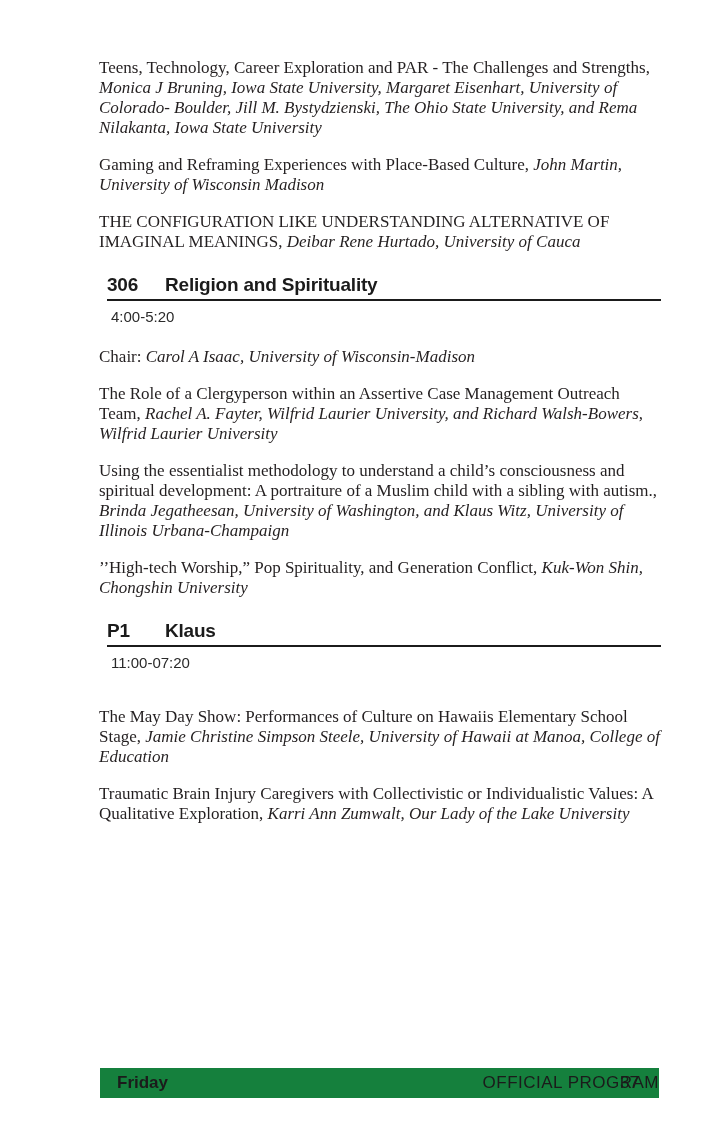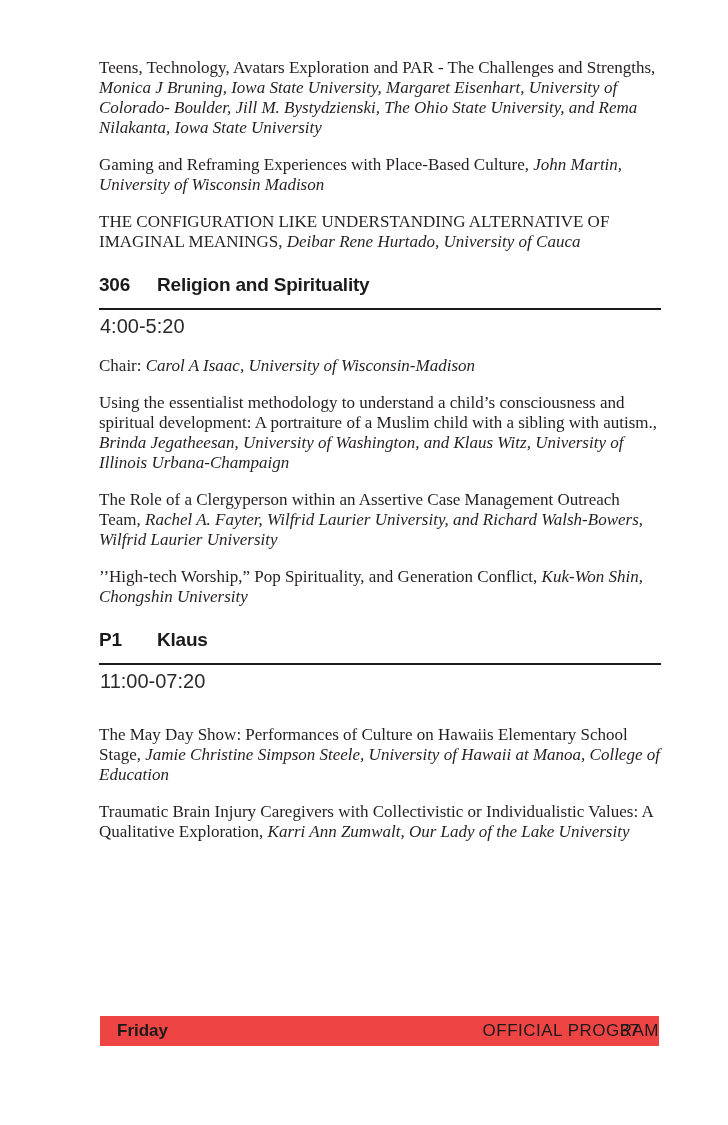--- a/index.html
+++ b/index.html
@@ -25,50 +25,50 @@
     font-family: "Liberation Serif", serif;
     font-size: 17px;
     line-height: 20px;
     margin: 0 0 17px 0;
     color: #231f20;
   }
   p.entry .it { font-style: italic; margin-top: 12px; }
   p.entry .ro { font-style: normal; }
 
   .session-header {
-    margin: 22px 0 0 0;
-    padding-bottom: 12px;
+    margin: 22px 0 0 8px;
+    padding-bottom: 3px;
     border-bottom: 2px solid #1b1b1b;
     font-family: "Liberation Sans", sans-serif;
     font-weight: 700;
     font-size: 19px;
     line-height: 22px;
     letter-spacing: -0.2px;
     color: #1b1b1b;
   }
   .session-number {
     display: inline-block;
     width: 58px;
   }
   .session-time {
     font-family: "Liberation Sans", sans-serif;
-    font-size: 20px;
+    font-size: 15px;
     line-height: 20px;
-    margin: 6px 0 20px 1px;
+    margin: 6px 0 20px 12px;
     color: #2a2a2a;
   }
   .session-time.time-gap { margin-bottom: 34px; }
 
   .footer-bar {
     position: absolute;
     left: 100px;
-    top: 1016px;
+    top: 1068px;
     width: 559px;
     height: 30px;
-    background: #ef4444;
+    background: #15803d;
     font-family: "Liberation Sans", sans-serif;
     font-size: 17px;
     color: #1b1b1b;
     display: flex;
     align-items: center;
   }
   .footer-day {
     font-weight: 700;
     margin-left: 17px;
   }
@@ -84,28 +84,28 @@
     font-weight: 400;
     margin-left: auto;
     margin-right: 20px;
     position: relative;
   }
 </style>
 </head>
 <body>
 
 <main class="content">
-    <p class="entry"><span class="ro">Teens, Technology, Avatars Exploration and PAR - The Challenges and Strengths, </span><span class="it">Monica J Bruning, Iowa State University, Margaret Eisenhart, University of Colorado- Boulder, Jill M. Bystydzienski, The Ohio State University, and Rema Nilakanta, Iowa State University</span></p>
+    <p class="entry"><span class="ro">Teens, Technology, Career Exploration and PAR - The Challenges and Strengths, </span><span class="it">Monica J Bruning, Iowa State University, Margaret Eisenhart, University of Colorado- Boulder, Jill M. Bystydzienski, The Ohio State University, and Rema Nilakanta, Iowa State University</span></p>
     <p class="entry"><span class="ro">Gaming and Reframing Experiences with Place-Based Culture, </span><span class="it">John Martin, University of Wisconsin Madison</span></p>
     <p class="entry"><span class="ro">THE CONFIGURATION LIKE UNDERSTANDING ALTERNATIVE OF IMAGINAL MEANINGS, </span><span class="it">Deibar Rene Hurtado, University of Cauca</span></p>
     <div class="session-header"><span class="session-number">306</span><span class="session-title">Religion and Spirituality</span></div>
     <div class="session-time">4:00-5:20</div>
     <p class="entry"><span class="ro">Chair: </span><span class="it">Carol A Isaac, University of Wisconsin-Madison</span></p>
+    <p class="entry"><span class="ro">The Role of a Clergyperson within an Assertive Case Management Outreach Team, </span><span class="it">Rachel A. Fayter, Wilfrid Laurier University, and Richard Walsh-Bowers, Wilfrid Laurier University</span></p>
     <p class="entry"><span class="ro">Using the essentialist methodology to understand a child’s consciousness and spiritual development: A portraiture of a Muslim child with a sibling with autism., </span><span class="it">Brinda Jegatheesan, University of Washington, and Klaus Witz, University of Illinois Urbana-Champaign</span></p>
-    <p class="entry"><span class="ro">The Role of a Clergyperson within an Assertive Case Management Outreach Team, </span><span class="it">Rachel A. Fayter, Wilfrid Laurier University, and Richard Walsh-Bowers, Wilfrid Laurier University</span></p>
     <p class="entry"><span class="ro">’’High-tech Worship,” Pop Spirituality, and Generation Conflict, </span><span class="it">Kuk-Won Shin, Chongshin University</span></p>
     <div class="session-header"><span class="session-number">P1</span><span class="session-title">Klaus</span></div>
     <div class="session-time time-gap">11:00-07:20</div>
     <p class="entry"><span class="ro">The May Day Show: Performances of Culture on Hawaiis Elementary School Stage, </span><span class="it">Jamie Christine Simpson Steele, University of Hawaii at Manoa, College of Education</span></p>
     <p class="entry"><span class="ro">Traumatic Brain Injury Caregivers with Collectivistic or Individualistic Values: A Qualitative Exploration, </span><span class="it">Karri Ann Zumwalt, Our Lady of the Lake University</span></p>
   </main>
 
 <div class="footer-bar">
   <span class="footer-day">Friday</span>
   <span class="footer-center">OFFICIAL PROGRAM</span>

